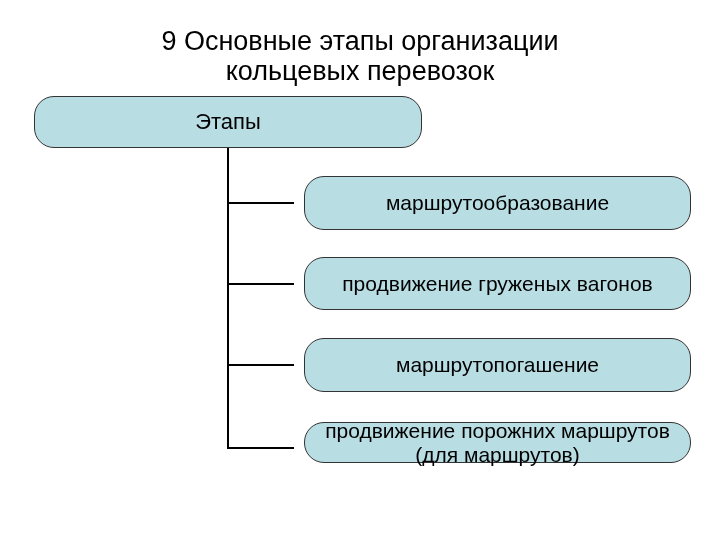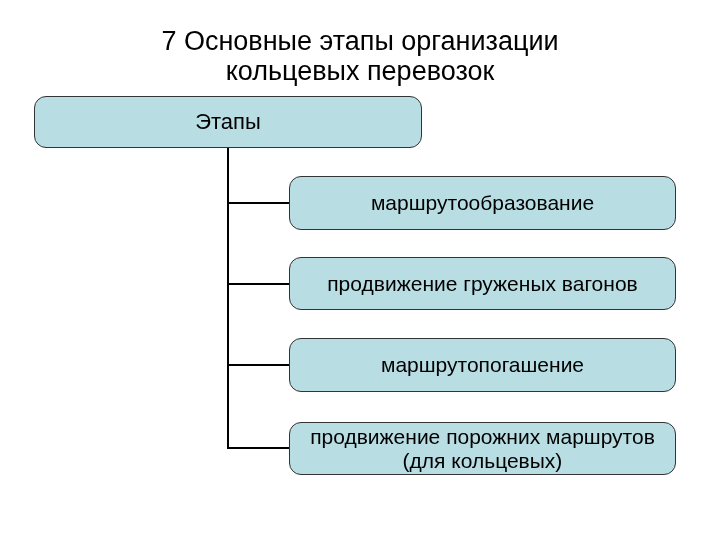--- a/index.html
+++ b/index.html
@@ -30,56 +30,56 @@
     width: 720px;
     text-align: center;
     font-size: 27px;
     line-height: 30px;
     color: var(--text);
   }
   .box {
     position: absolute;
     background: var(--box-fill);
     border: 1.5px solid var(--box-border);
-    border-radius: 12px;
+    border-radius: 20px;
     display: flex;
     flex-direction: column;
     align-items: center;
     justify-content: center;
     text-align: center;
     color: var(--text);
   }
   .root-box {
     left: 34px;
     top: 96px;
     width: 388px;
     height: 52px;
     font-size: 22px;
   }
   .stage-box {
-    left: 289px;
+    left: 304px;
     width: 387px;
     font-size: 21px;
     line-height: 24px;
   }
   .stage-box .label-line { white-space: nowrap; }
   .line {
     position: absolute;
     background: var(--connector);
   }
   .line.v { left: 227px; top: 148px; width: 2px; height: 301px; }
   .line.h { left: 228px; width: 66px; height: 2px; }
 </style>
 </head>
 <body>
 
 <div class="slide">
 
   <div class="title">
-    <div>7 Основные этапы организации</div>
+    <div>9 Основные этапы организации</div>
     <div>кольцевых перевозок</div>
   </div>
 
   <div class="box root-box">
     <span>Этапы</span>
   </div>
 
   <div class="line v"></div>
   <div class="line h" style="top: 202px;"></div>
   <div class="line h" style="top: 283px;"></div>
@@ -91,18 +91,18 @@
   </div>
 
   <div class="box stage-box" style="top: 338px; height: 54px;">
     <span class="label-line">маршрутопогашение</span>
   </div>
 
   <div class="box stage-box" style="top: 257px; height: 53px;">
     <span class="label-line">продвижение груженых вагонов</span>
   </div>
 
-  <div class="box stage-box" style="top: 422px; height: 53px;">
+  <div class="box stage-box" style="top: 422px; height: 41px;">
     <span class="label-line">продвижение порожних маршрутов</span>
-    <span class="label-line">(для кольцевых)</span>
+    <span class="label-line">(для маршрутов)</span>
   </div>
 
 </div>
 
 </body></html>

